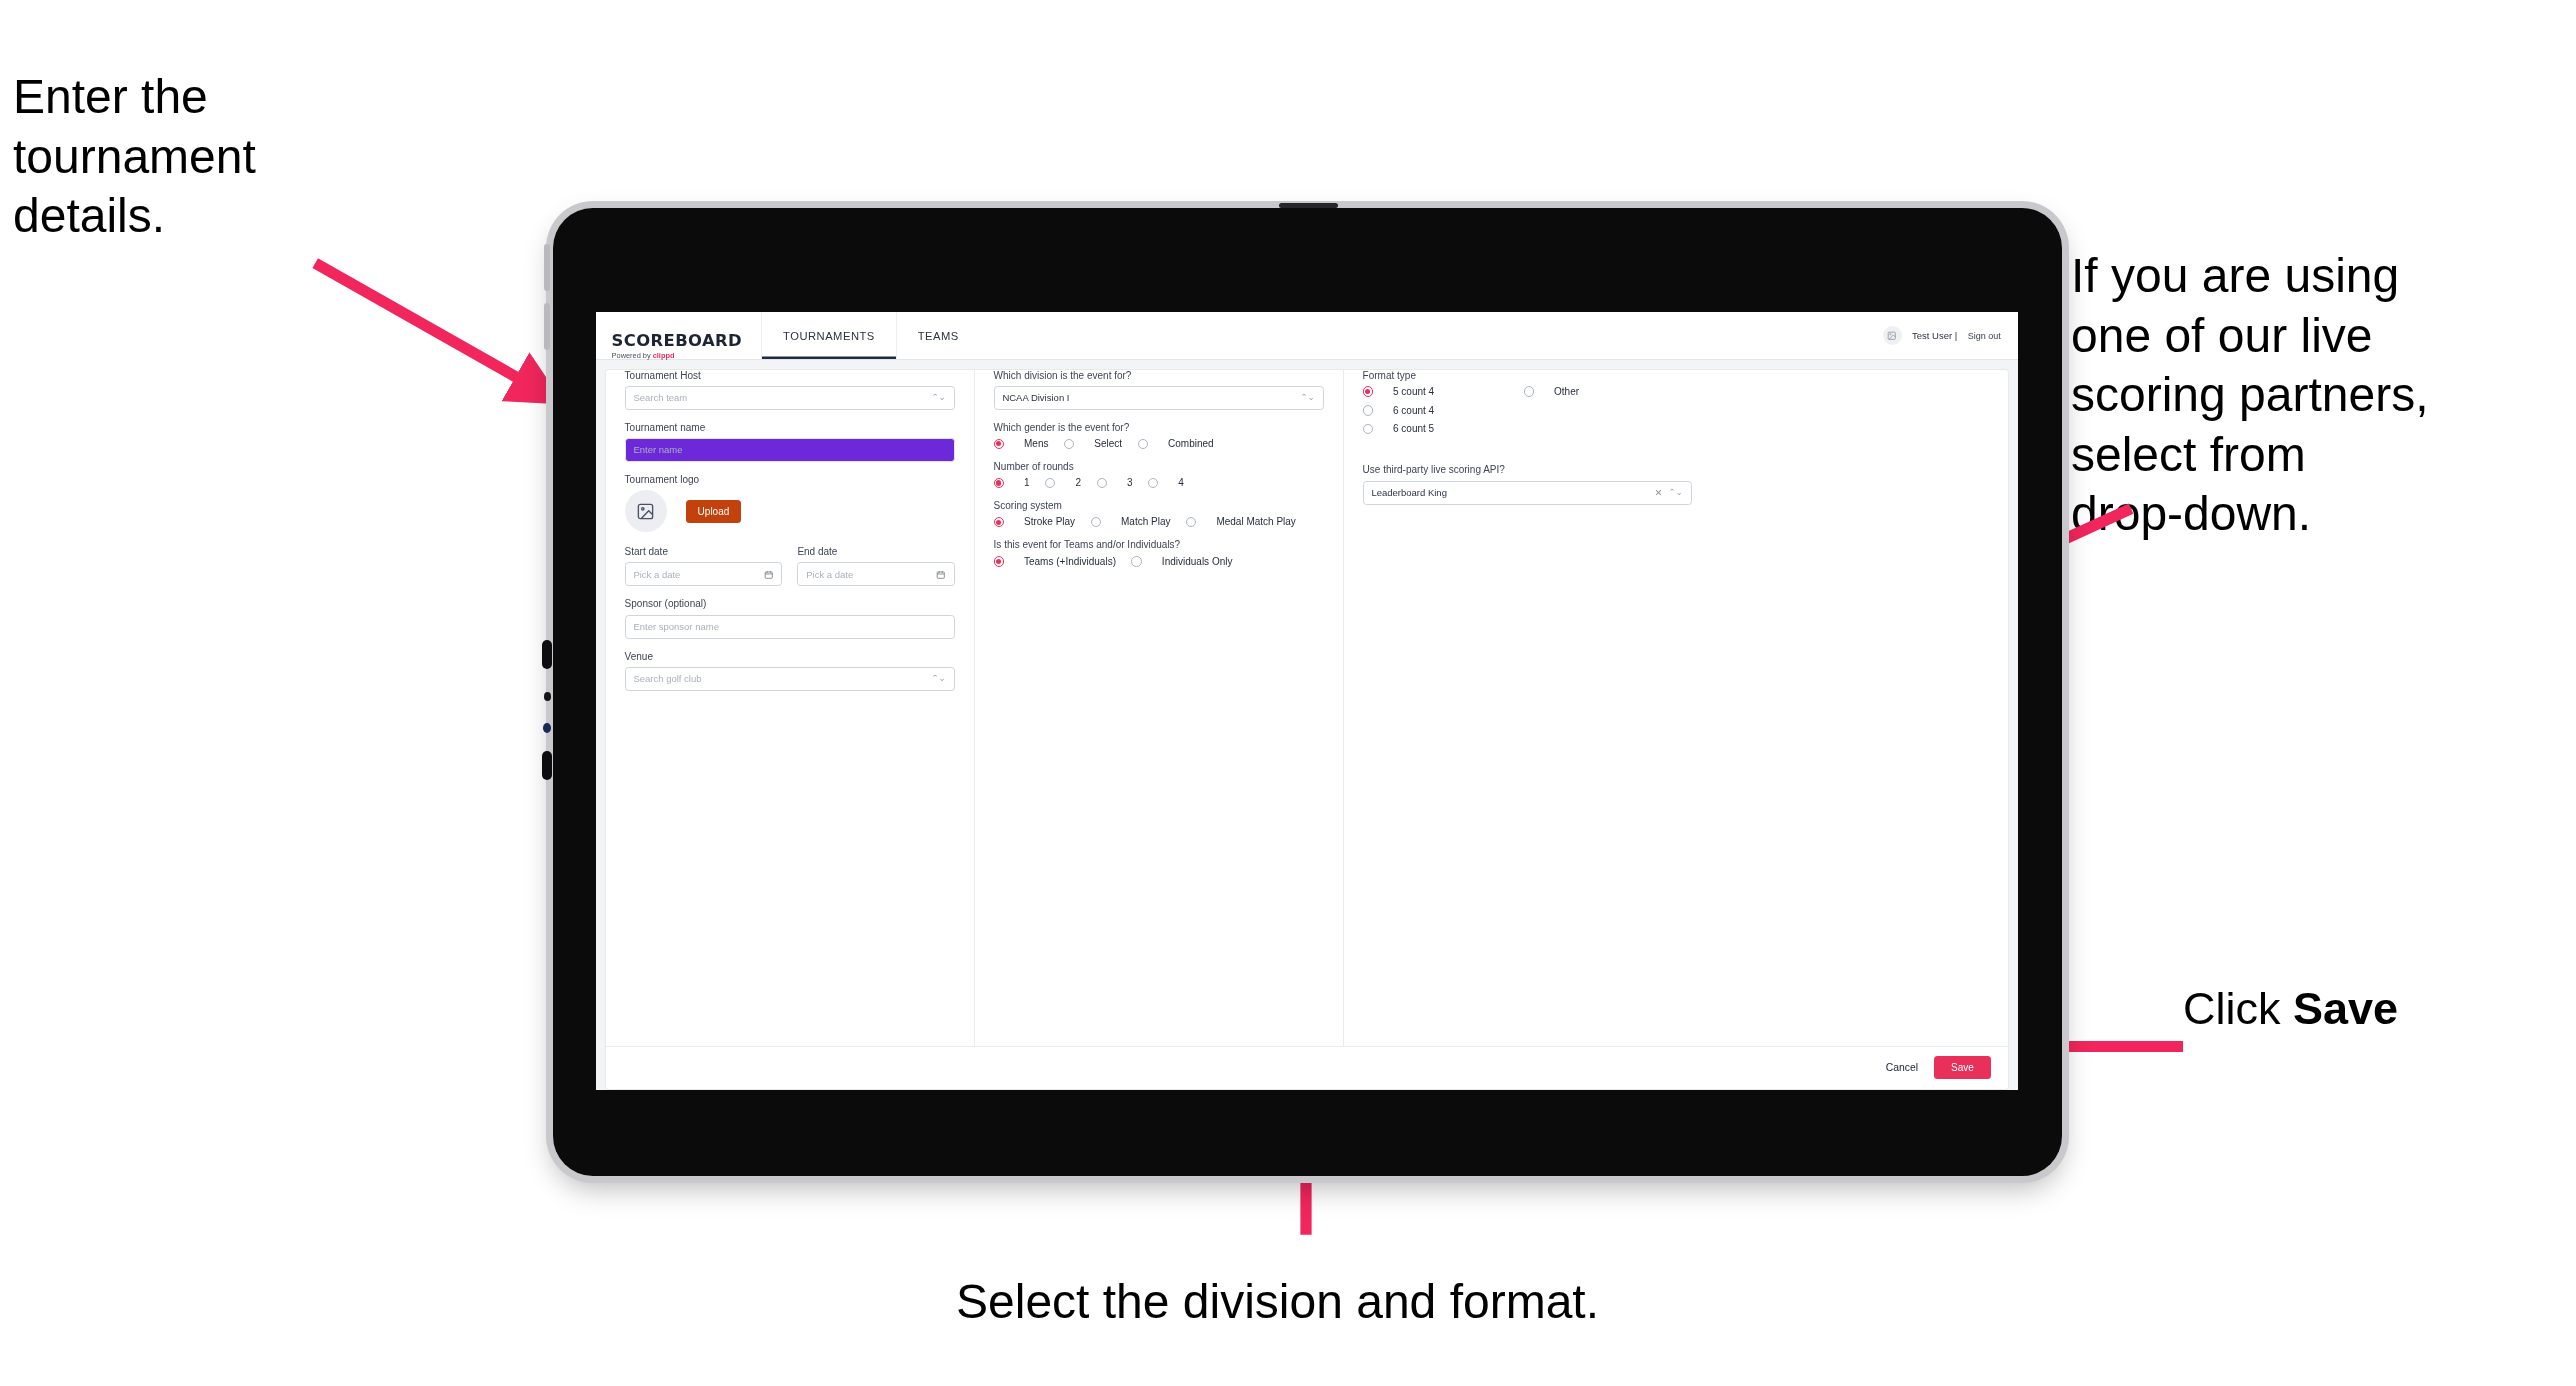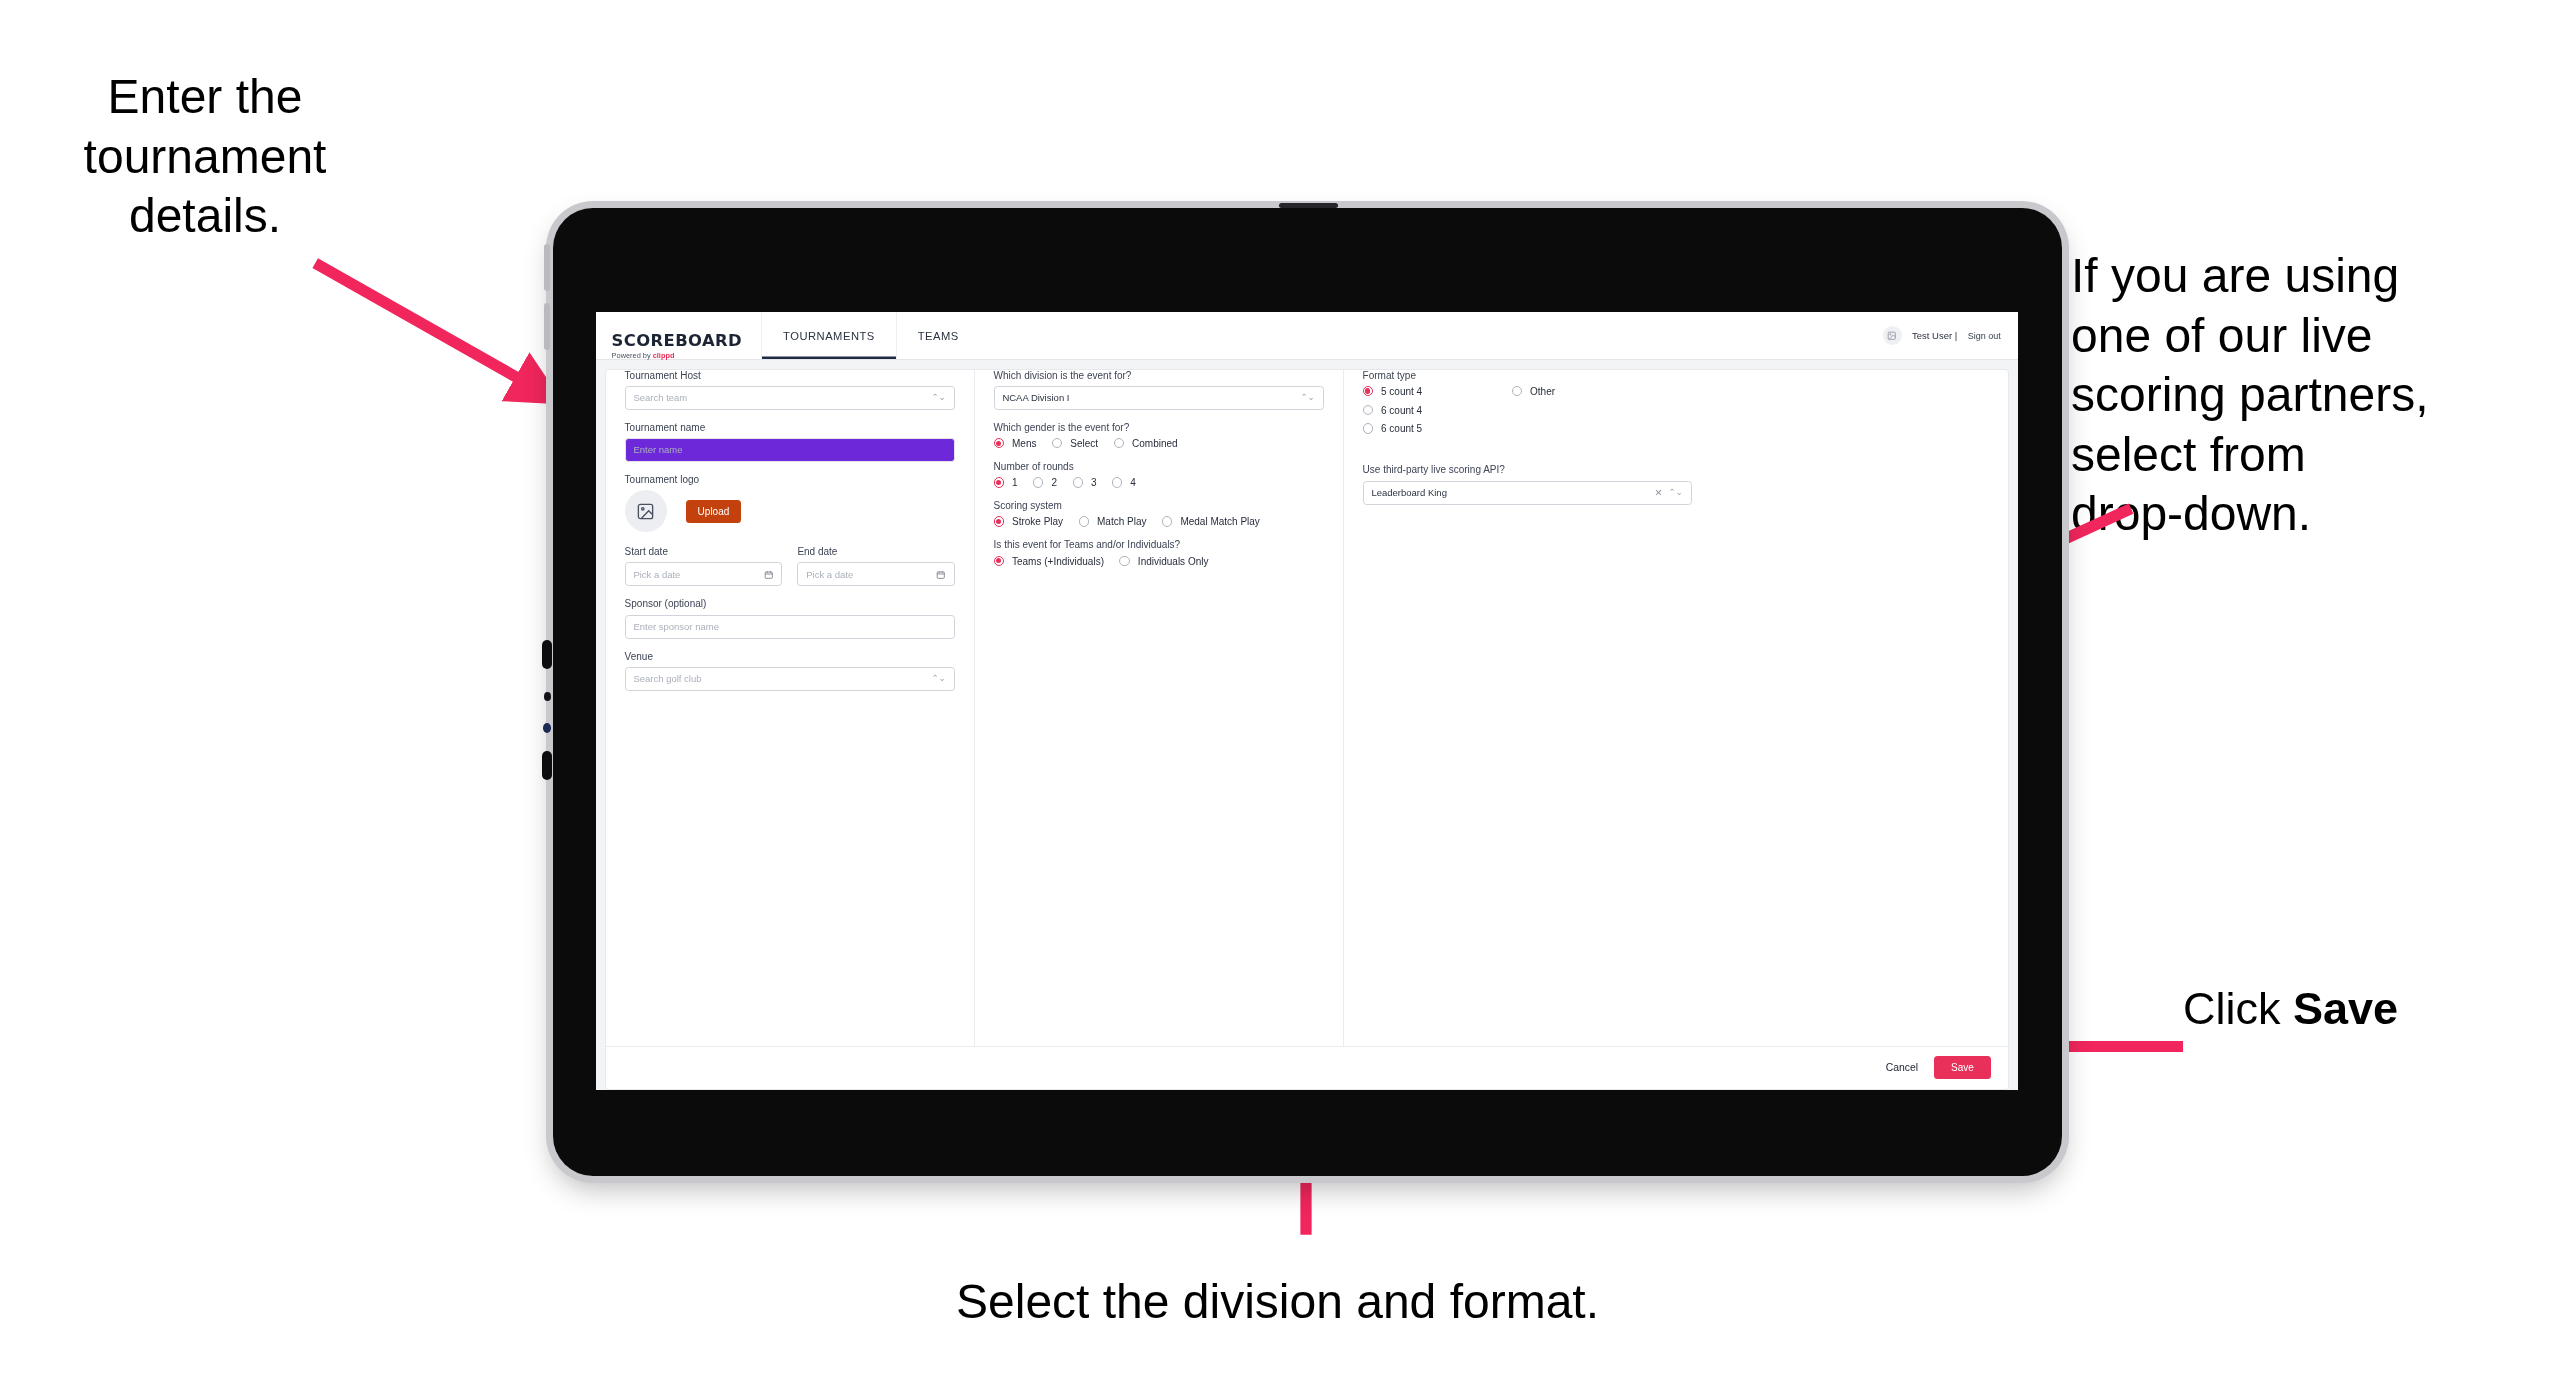--- a/index.html
+++ b/index.html
@@ -13,21 +13,21 @@
 
   
   .anno{
     position:absolute;
     color:#000;
     font-family:"Liberation Sans", sans-serif;
     font-weight:400;
     line-height:1.24;
     white-space:pre-wrap;
   }
-  #anno-left{left:19px;top:67px;width:372px;font-size:48px;text-align:center;}
+  #anno-left{left:13px;top:67px;width:372px;font-size:48px;}
   #anno-right{left:2071px;top:246px;width:458px;font-size:48px;}
   #anno-save{left:2183px;top:981px;font-size:45px;white-space:nowrap;}
   #anno-save b{font-weight:700;}
   #anno-bottom{left:956px;top:1252px;font-size:48px;white-space:nowrap;margin-top:20px;}
 
   .arrow{position:absolute;}
 
   
   #device{
     position:absolute;
@@ -128,21 +128,21 @@
     width:42px;height:42px;border-radius:50%;background:#edeef1;
     display:flex;align-items:center;justify-content:center;color:#4a5160;
   }
   .upload-btn{
     background:#c2410c;color:#fff;font-size:10px;
     padding:6px 12px;border-radius:3.5px;cursor:pointer;
   }
 
   
   .radios{display:flex;align-items:center;flex-wrap:wrap;gap:0 12px;margin-bottom:1.7px;}
-  .radio{display:flex;align-items:flex-start;gap:8px;cursor:pointer;margin-right:3.5px;}
+  .radio{display:flex;align-items:flex-end;gap:20px;cursor:pointer;margin-right:3.5px;}
   .dot{
     width:10.4px;height:10.4px;border-radius:50%;
     border:1.4px solid #aeb4be;box-sizing:border-box;
     display:flex;align-items:center;justify-content:center;flex:0 0 auto;
   }
   .radio.on .dot{border-color:#e8305a;}
   .radio.on .dot::after{
     content:"";width:5.2px;height:5.2px;border-radius:50%;background:#e8305a;
   }
   .rlbl{font-size:10px;color:#272d3b;}

